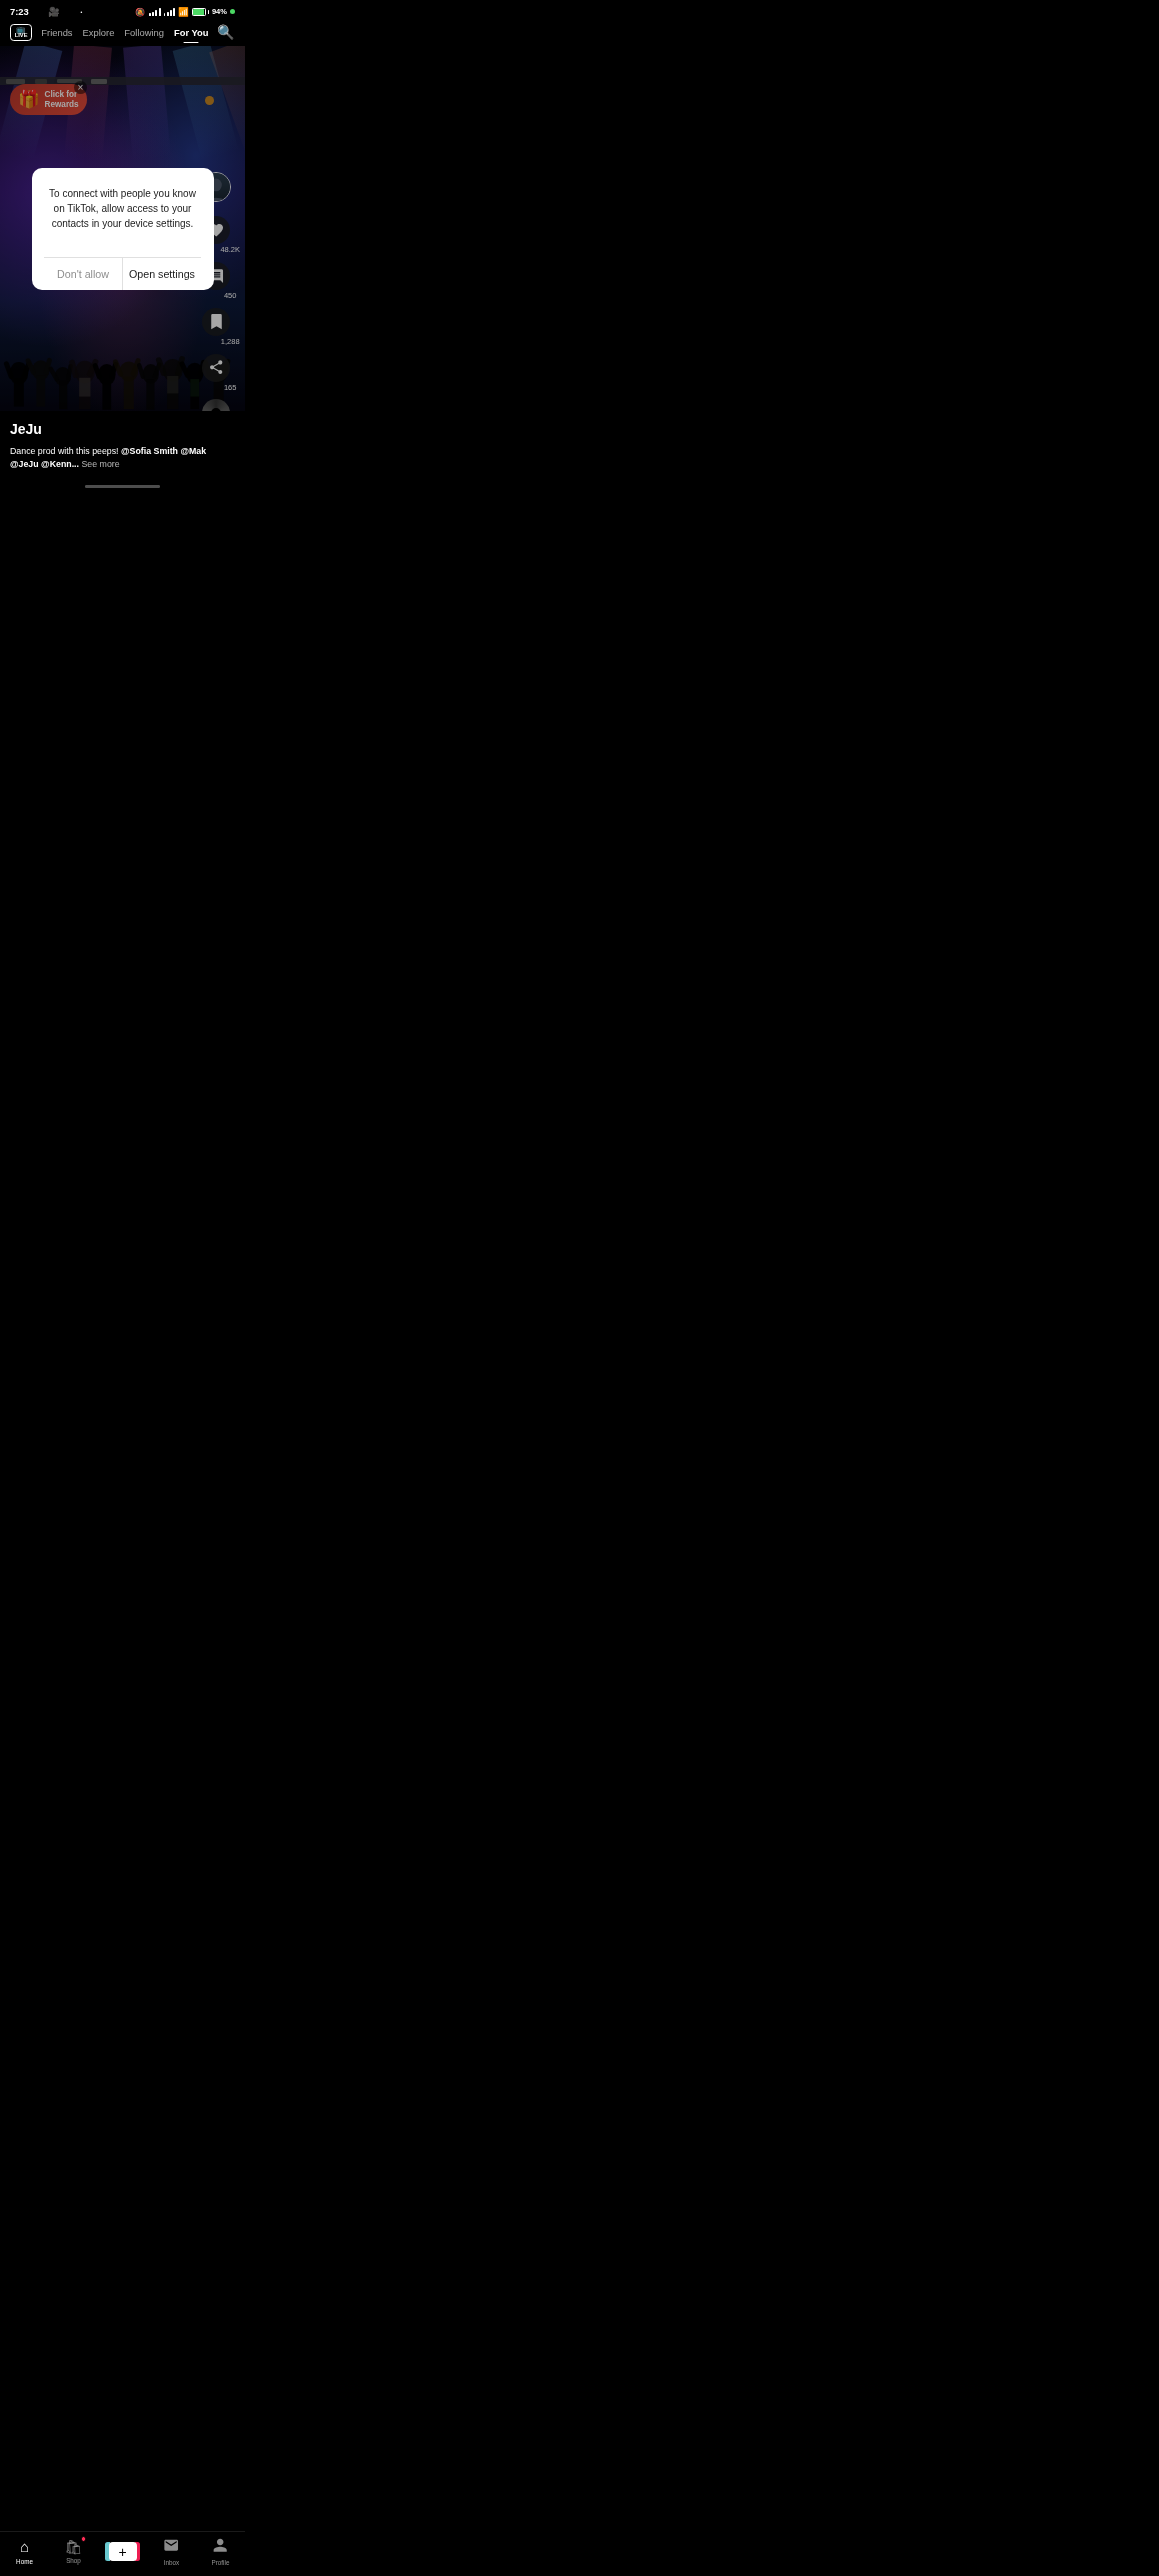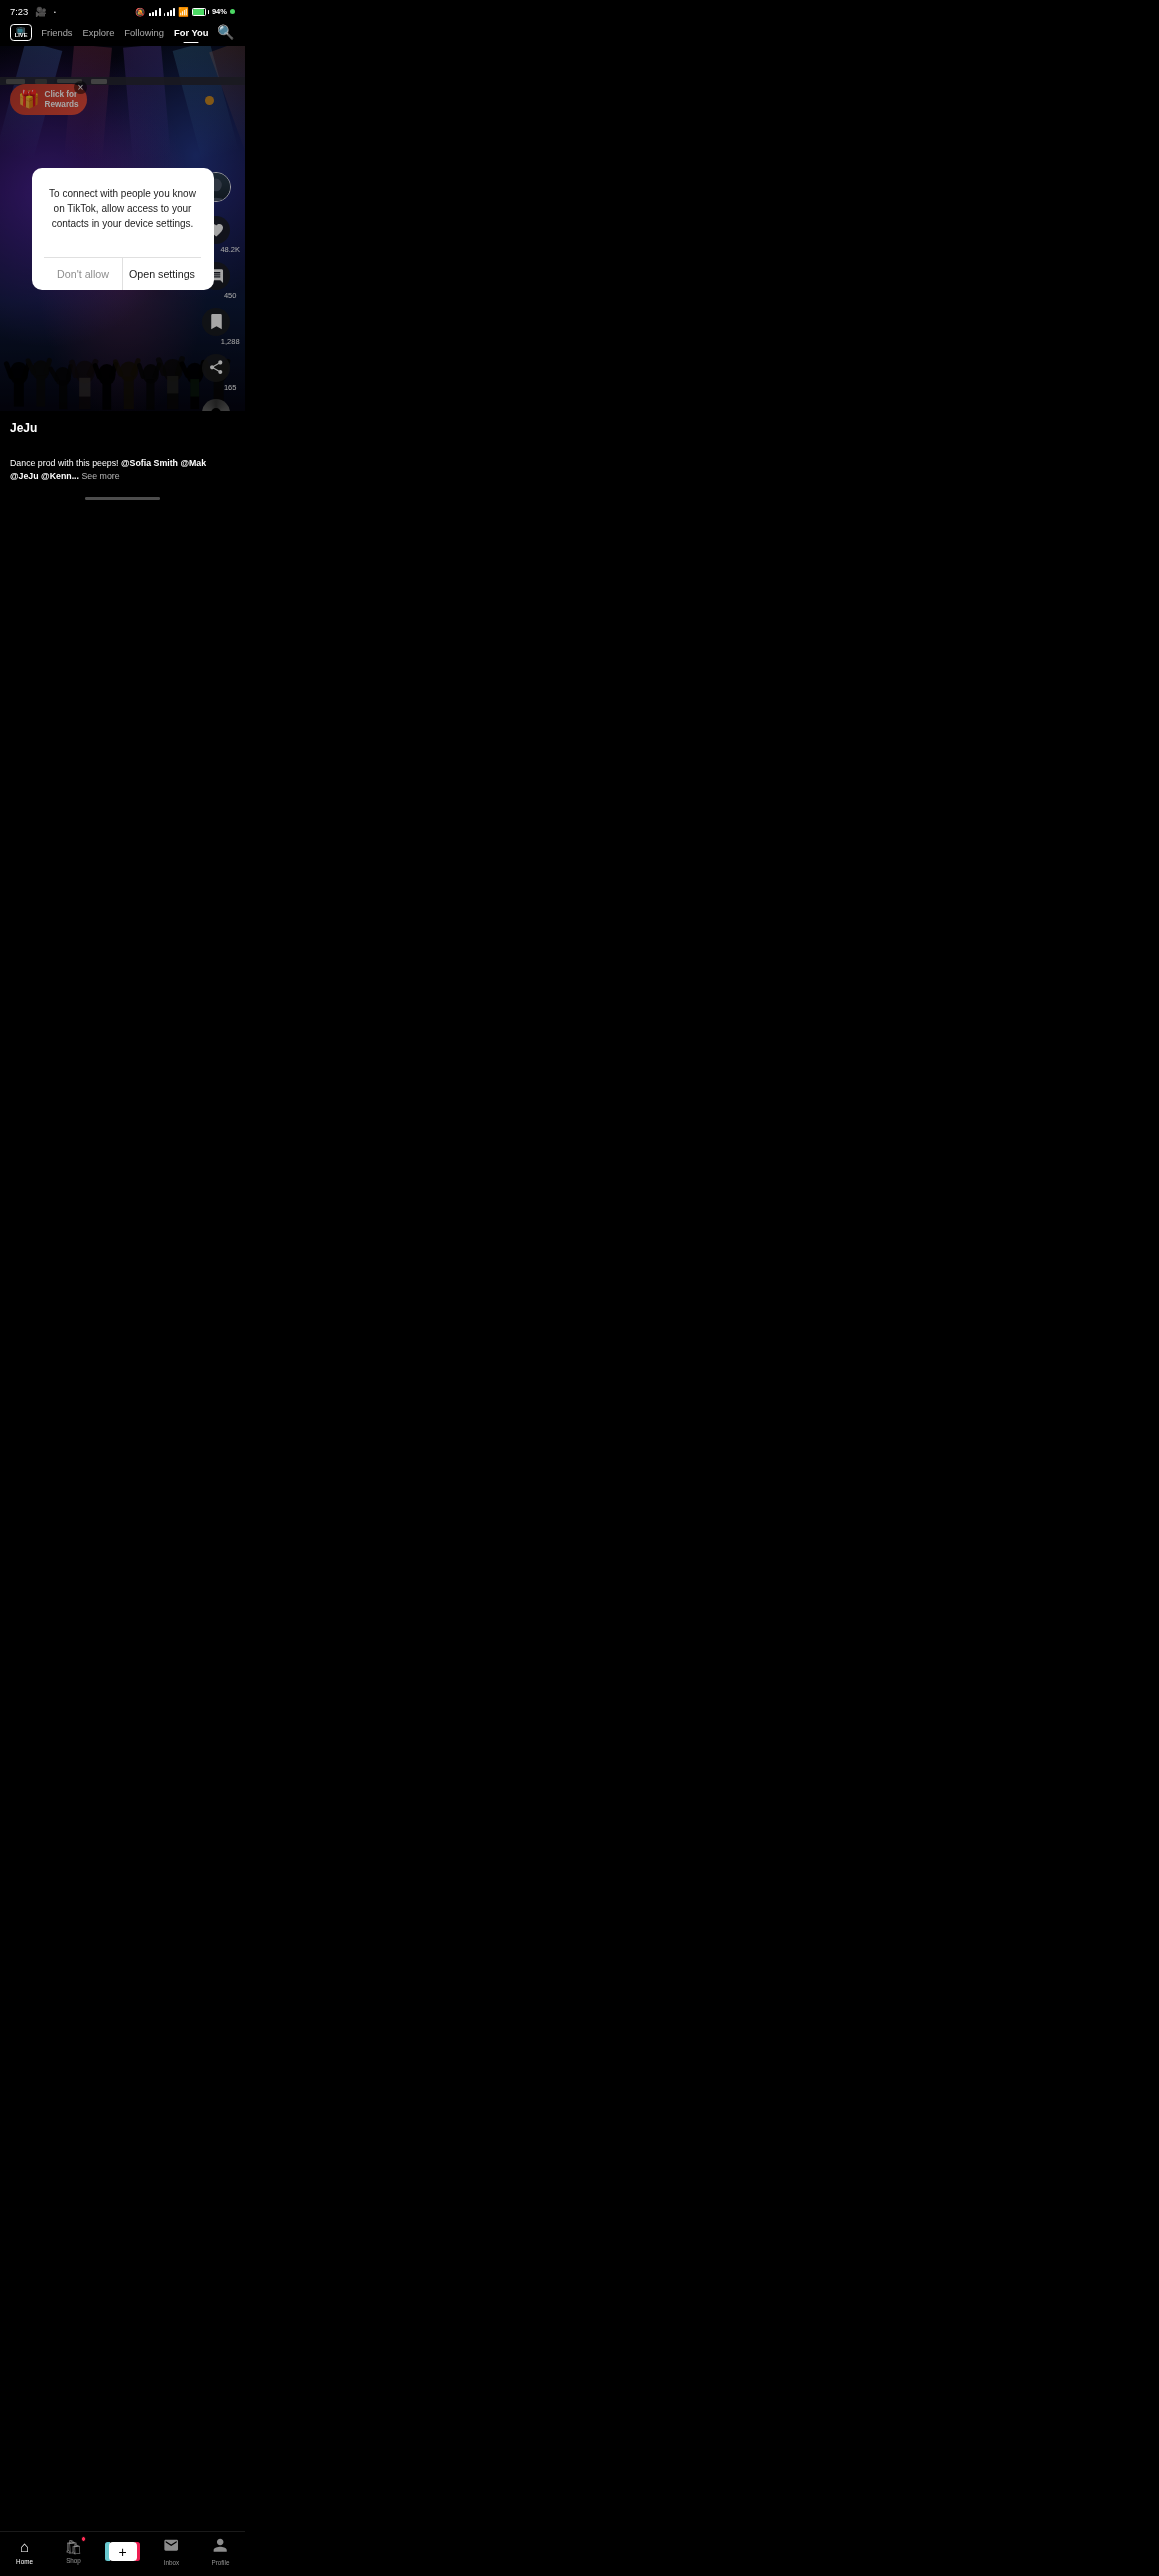--- a/index.html
+++ b/index.html
@@ -20,25 +20,25 @@
       justify-content: space-between;
       align-items: center;
       padding: 6.3px 10px 3.8px;
       background: #000;
       z-index: 100;
       position: relative;
     }
 
     .status-left {
       font-size: 9.4px;
-      font-weight: 400;
-      color: #fff;
-      display: flex;
-      align-items: center;
-      gap: 7px;
+      font-weight: 700;
+      color: #fff;
+      display: flex;
+      align-items: center;
+      gap: 20px;
     }
 
     .status-right {
       display: flex;
       align-items: center;
       gap: 3.1px;
       color: #fff;
       font-size: 8.2px;
       font-weight: 500;
     }
@@ -365,23 +365,23 @@
     }
 
     
     .black-area {
       background: #000;
       padding: 10px;
     }
 
     .username {
       color: #fff;
-      font-size: 12px;
+      font-size: 14px;
       font-weight: 700;
-      margin-bottom: 22px;
+      margin-bottom: 8px;
     }
 
     .caption {
       color: #fff;
       font-size: 8.8px;
       line-height: 1.4;
     }
 
     .caption .mention {
       font-weight: 600;

